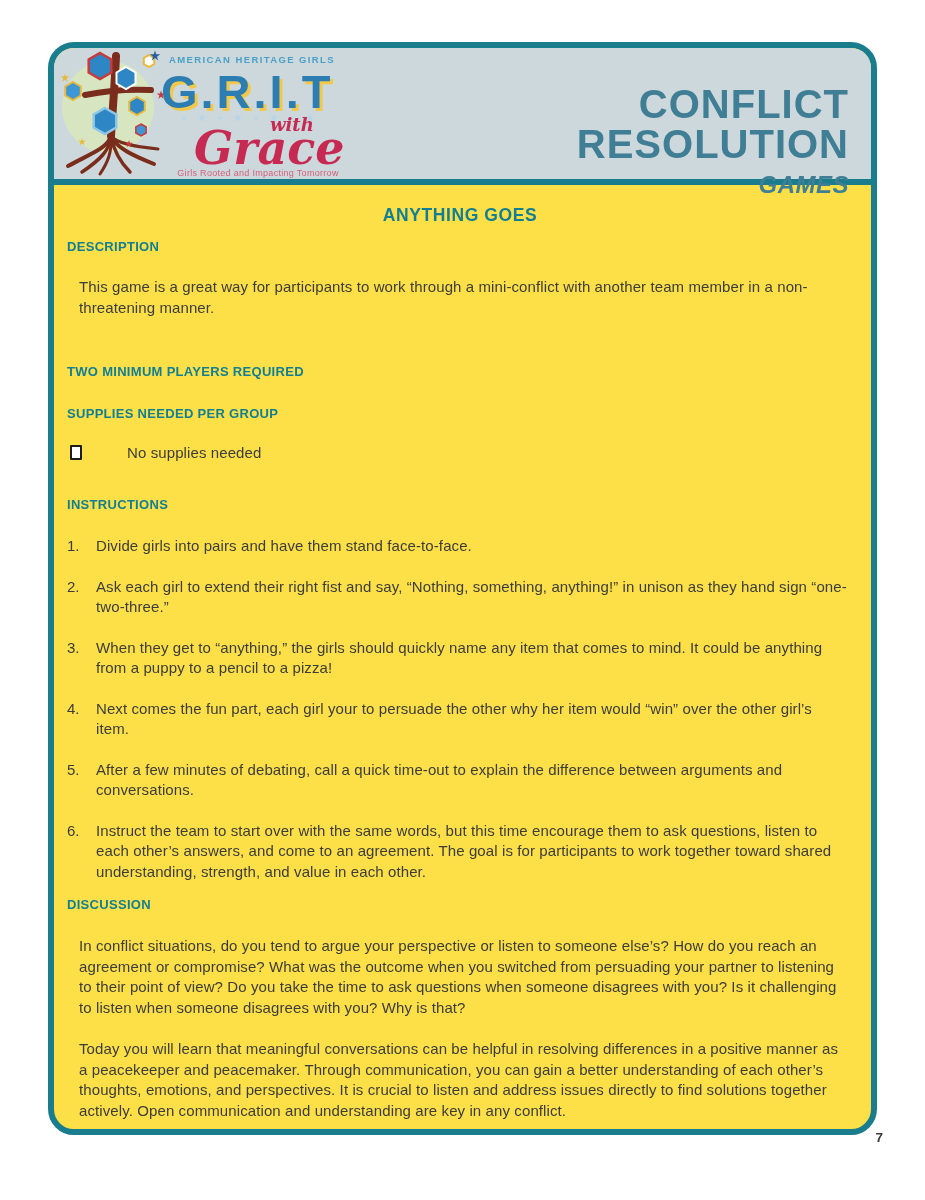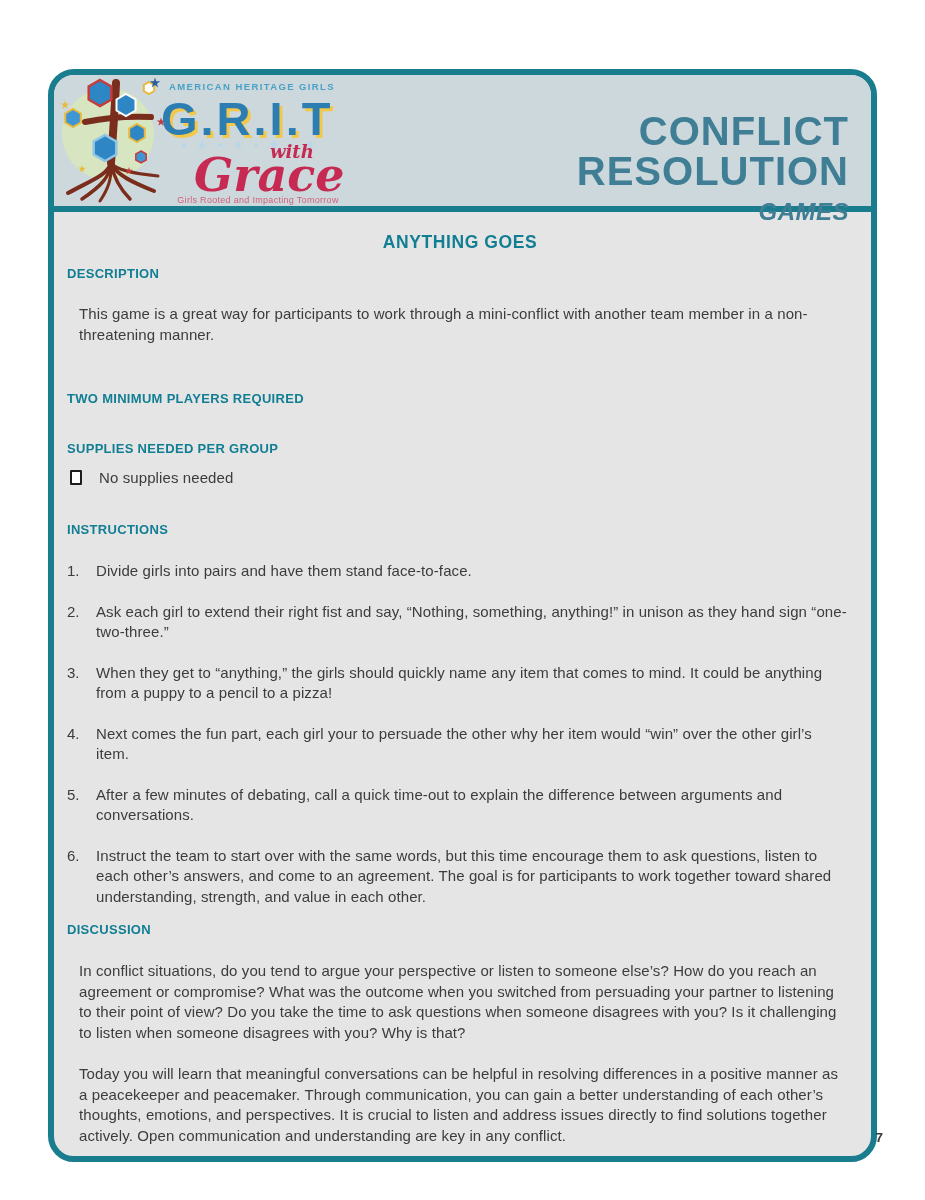--- a/index.html
+++ b/index.html
@@ -2,23 +2,23 @@
 <html><head>
 <meta charset="utf-8">
 <style>
   html,body{margin:0;padding:0;}
   body{
     width:925px;height:1200px;position:relative;background:#ffffff;
     font-family:"Liberation Sans","DejaVu Sans",sans-serif;
     -webkit-font-smoothing:antialiased;
   }
   .card{
-    position:absolute;left:48px;top:69px;width:829px;height:1093px;
+    position:absolute;left:48px;top:42px;width:829px;height:1093px;
     box-sizing:border-box;border:6px solid #1a7d8d;border-radius:26px;
-    background:#e5e5e5;overflow:hidden;
+    background:#fde047;overflow:hidden;
   }
   .header{
     height:131px;background:#ccd8db;border-bottom:6px solid #1a7d8d;
     display:flex;align-items:flex-start;
   }
   .logo-svg{margin:2px 0 0 6px;flex:0 0 auto;}
   .title-block{margin-left:auto;text-align:right;padding:36px 22px 0 0;}
   .doc-title{
     font-size:40px;font-weight:700;color:#3f7e95;letter-spacing:1px;line-height:1;
   }
@@ -28,28 +28,28 @@
   .content{padding:10px 18px 30px 13px;}
   .activity-title{
     text-align:center;color:#117e93;font-size:17.5px;font-weight:700;
     letter-spacing:.6px;margin:10px 0 0 0;
   }
   .sec-h{
     color:#117e93;font-size:13px;font-weight:700;letter-spacing:.3px;margin:0;
   }
   .h-desc{margin-top:13px;}
   .h-players{margin-top:46px;}
-  .h-supplies{margin-top:35px;}
+  .h-supplies{margin-top:27px;}
   .h-instructions{margin-top:36px;}
   .h-discussion{margin-top:15px;}
   .body-text{
     color:#3c3c3c;font-size:15px;line-height:20.5px;margin:12px;letter-spacing:.1px;
   }
   .p-desc{margin-top:23px;}
-  .supply-row{display:flex;align-items:center;margin-top:13px;}
+  .supply-row{display:flex;align-items:center;margin-top:23px;gap:28px;}
   .checkbox{
     display:inline-block;width:8px;height:11px;border:2.5px solid #1d1d1d;
     margin:0 17px 0 3px;border-radius:1px;background:#fff;
   }
   .supply-label{color:#3c3c3c;font-size:15px;letter-spacing:.1px;}
   .steps{margin-top:24px;}
   .step{display:flex;margin-bottom:20px;}
   .step:last-child{margin-bottom:0;}
   .step-num{flex:0 0 29px;color:#3c3c3c;font-size:15px;line-height:20.5px;}
   .step-txt{flex:1;color:#3c3c3c;font-size:15px;line-height:20.5px;letter-spacing:.1px;padding-right:4px;}

